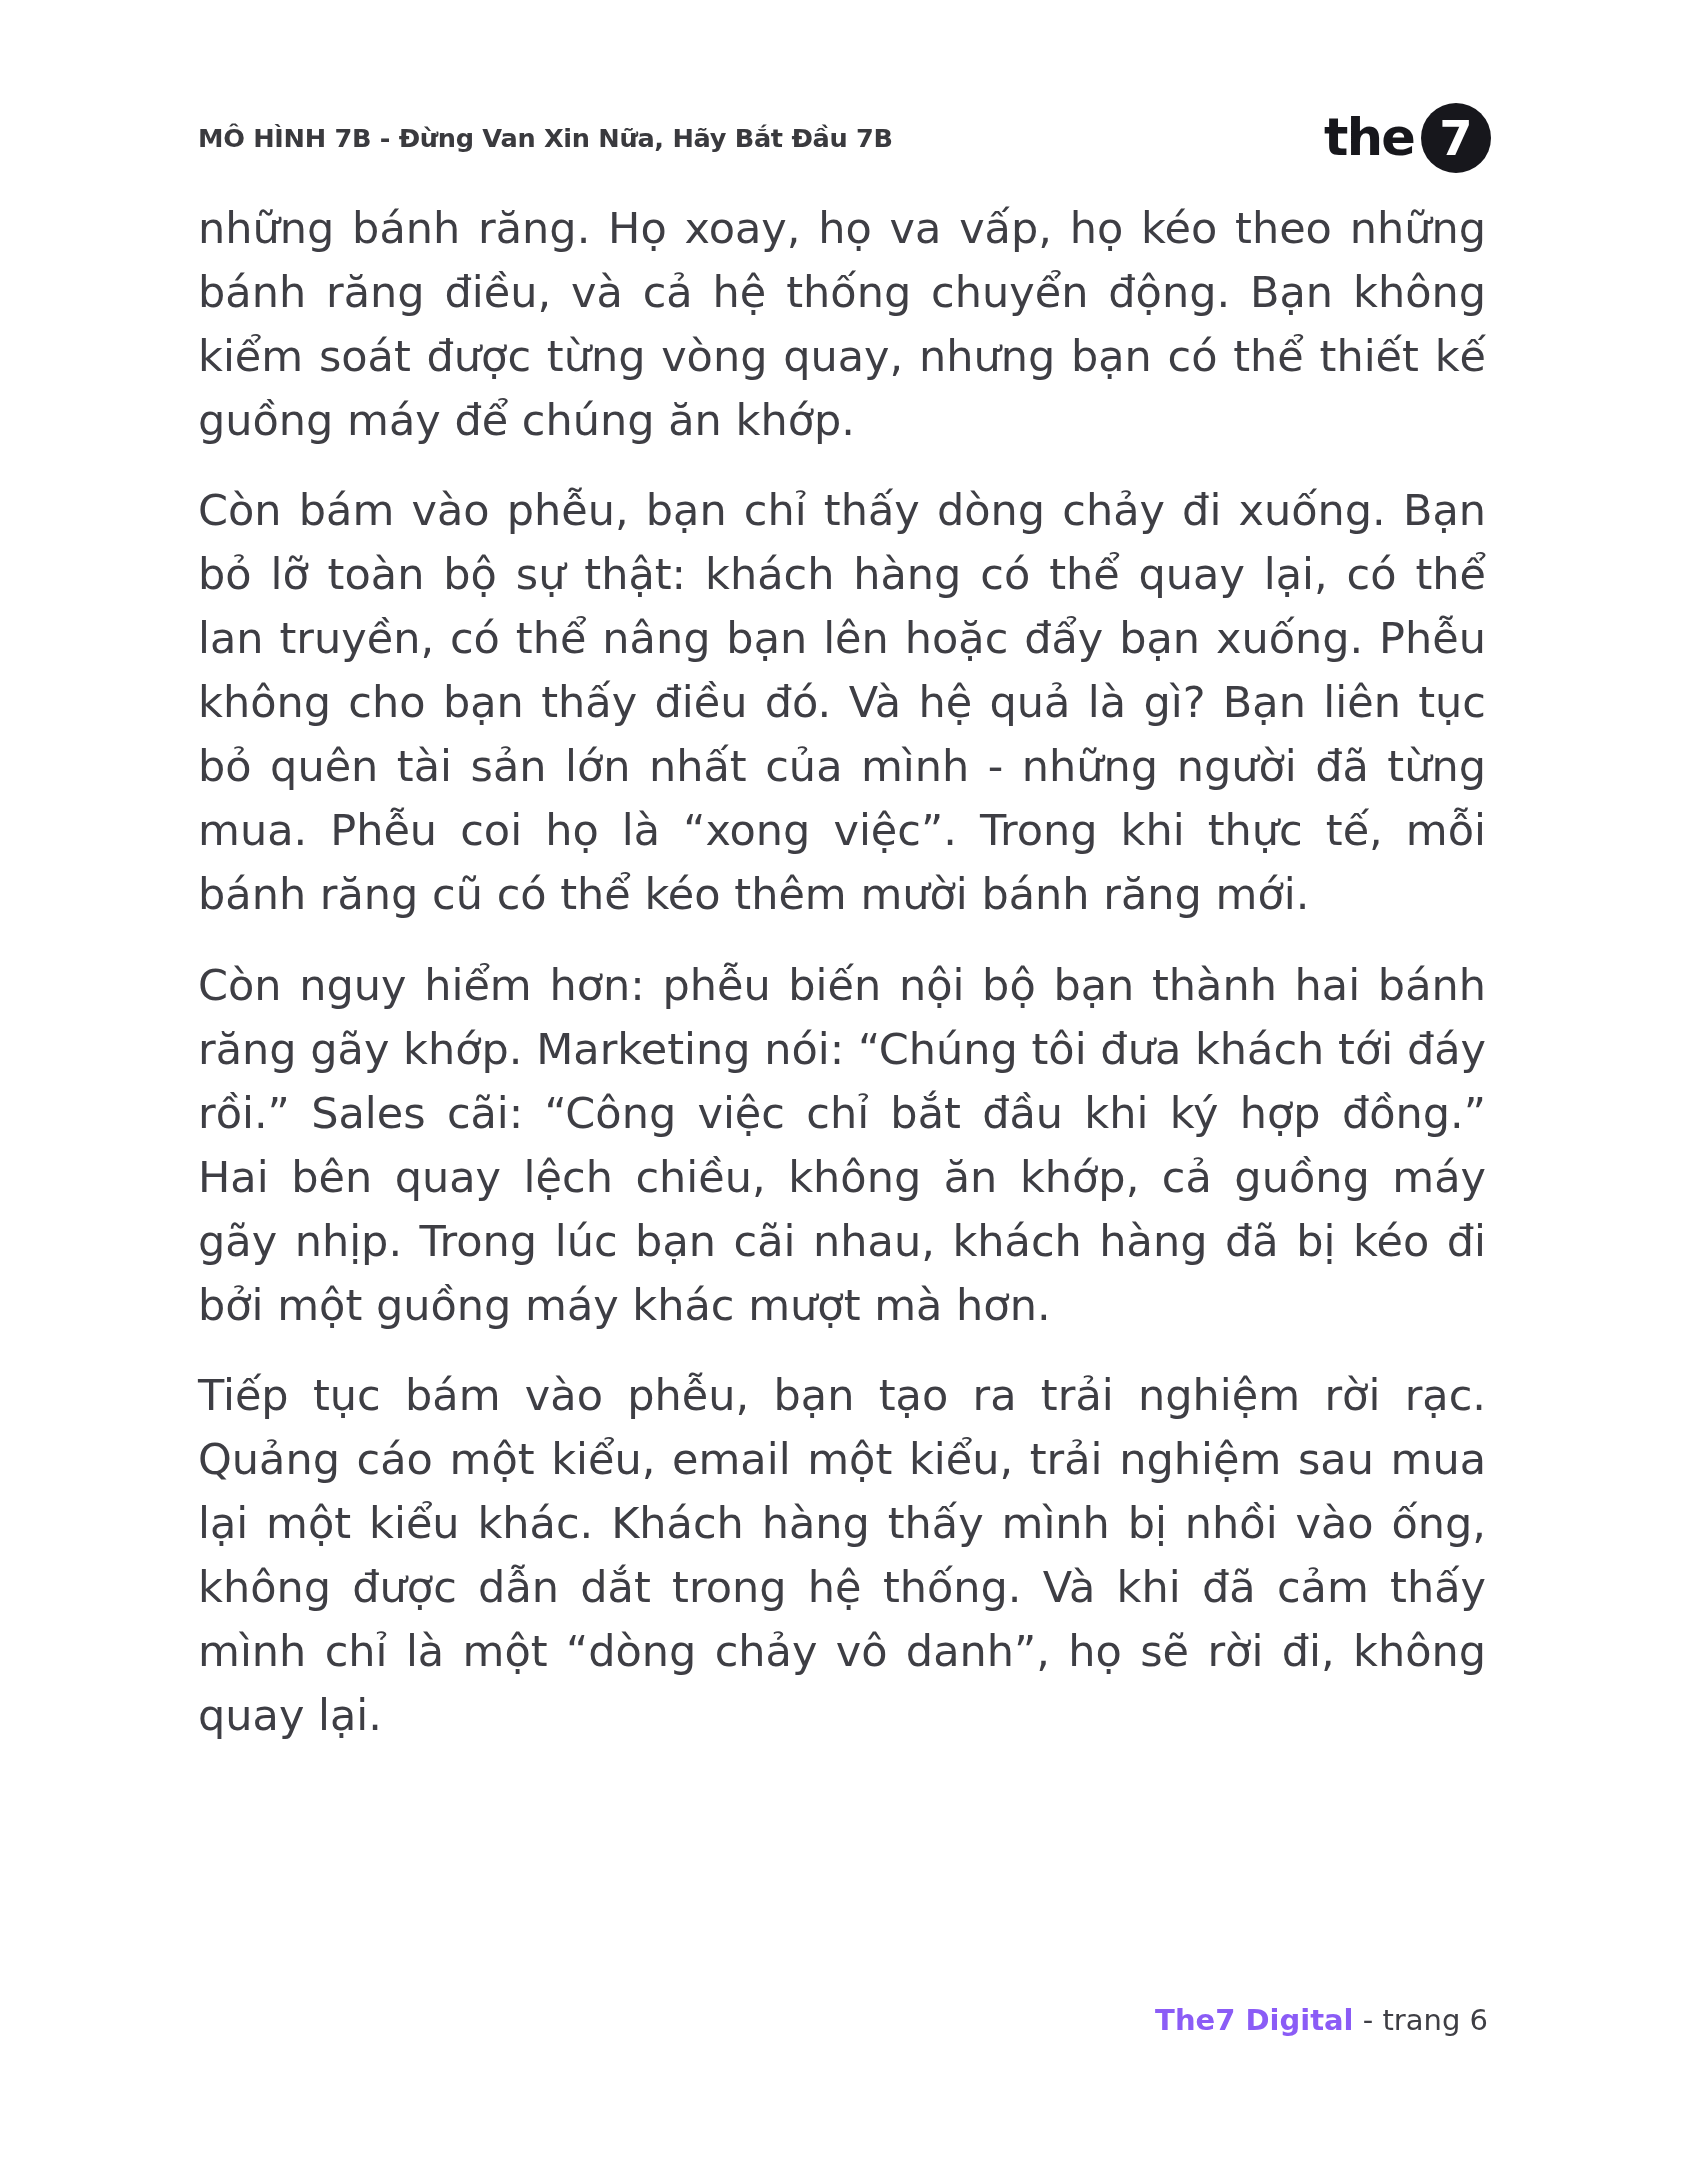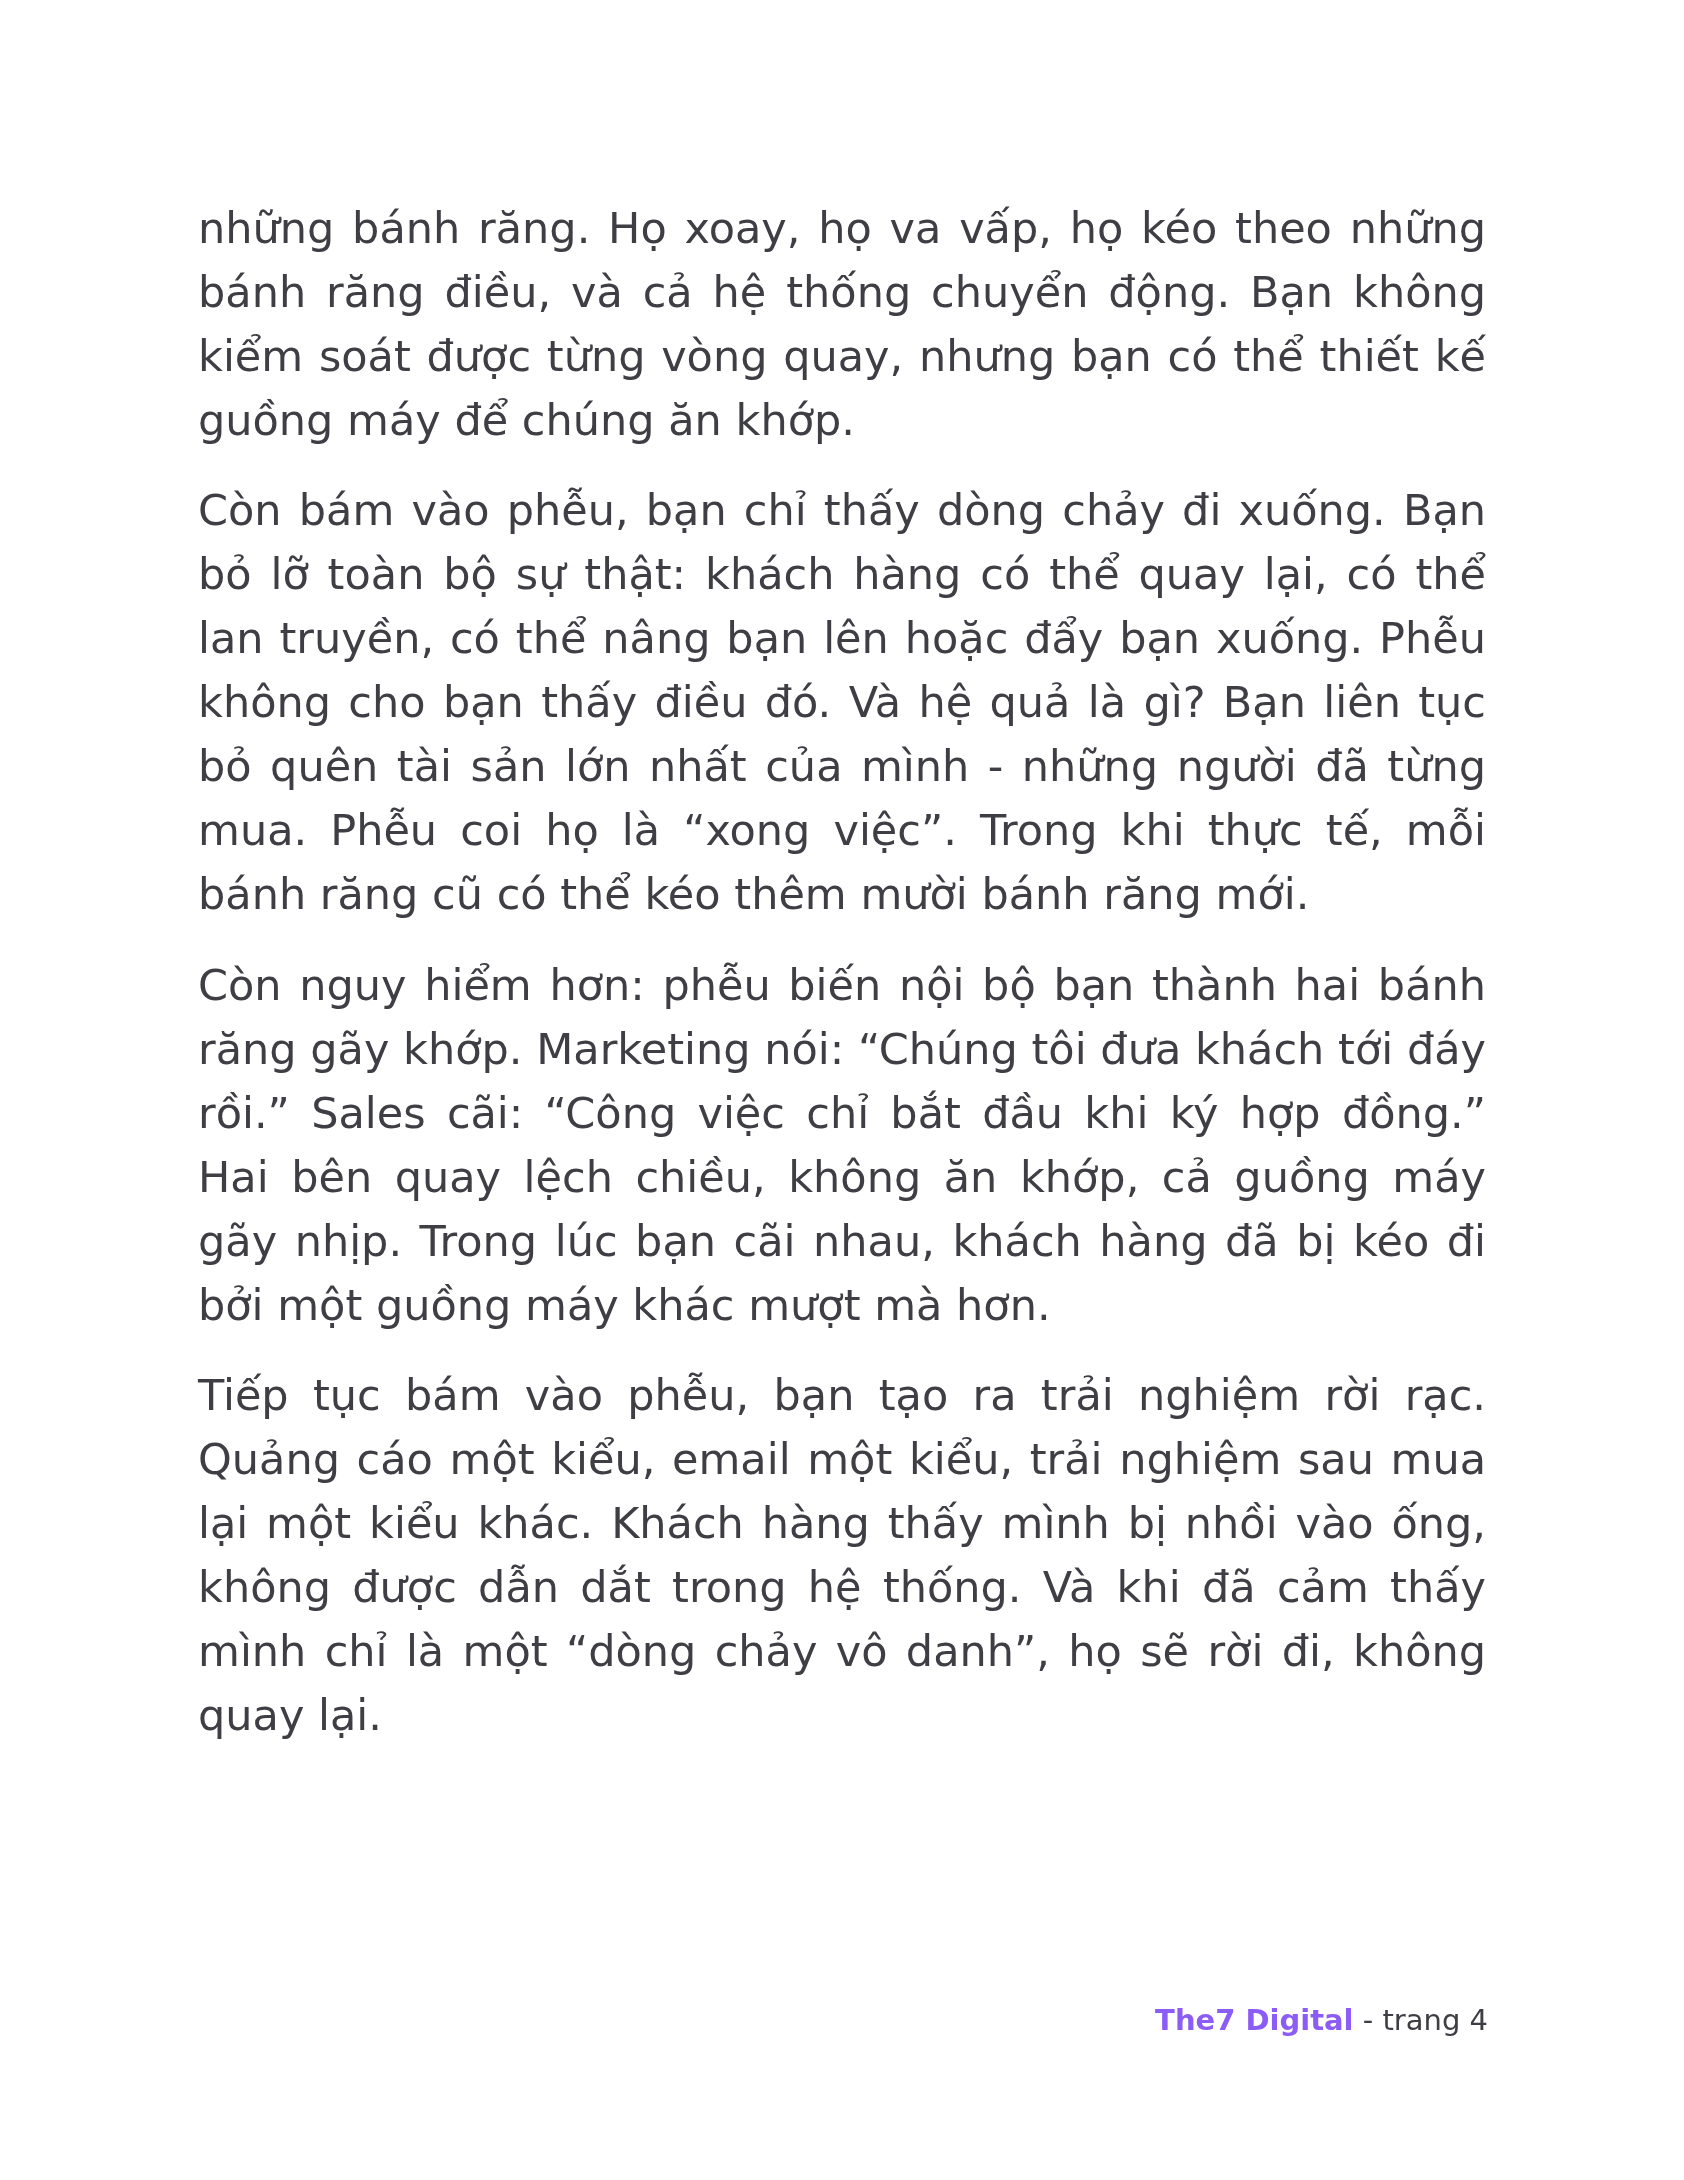--- a/index.html
+++ b/index.html
@@ -90,26 +90,35 @@
   .footer-brand {
     font-weight: 700;
     color: #8b5cf6;
   }
 </style>
 </head>
 <body>
 
 <div class="page">
 
+  <header class="header">
+    <div class="header-title">MÔ HÌNH 7B - Đừng Van Xin Nữa, Hãy Bắt Đầu 7B</div>
+    <div class="logo">
+      <span class="logo-the">the</span>
+      <span class="logo-circle">
+        <span class="logo-seven">7</span>
+      </span>
+    </div>
+  </header>
 
   <main class="body-text">
     <p>những bánh răng. Họ xoay, họ va vấp, họ kéo theo những bánh răng điều, và cả hệ thống chuyển động. Bạn không kiểm soát được từng vòng quay, nhưng bạn có thể thiết kế guồng máy để chúng ăn khớp.</p>
     <p>Còn bám vào phễu, bạn chỉ thấy dòng chảy đi xuống. Bạn bỏ lỡ toàn bộ sự thật: khách hàng có thể quay lại, có thể lan truyền, có thể nâng bạn lên hoặc đẩy bạn xuống. Phễu không cho bạn thấy điều đó. Và hệ quả là gì? Bạn liên tục bỏ quên tài sản lớn nhất của mình - những người đã từng mua. Phễu coi họ là “xong việc”. Trong khi thực tế, mỗi bánh răng cũ có thể kéo thêm mười bánh răng mới.</p>
     <p>Còn nguy hiểm hơn: phễu biến nội bộ bạn thành hai bánh răng gãy khớp. Marketing nói: “Chúng tôi đưa khách tới đáy rồi.” Sales cãi: “Công việc chỉ bắt đầu khi ký hợp đồng.” Hai bên quay lệch chiều, không ăn khớp, cả guồng máy gãy nhịp. Trong lúc bạn cãi nhau, khách hàng đã bị kéo đi bởi một guồng máy khác mượt mà hơn.</p>
     <p>Tiếp tục bám vào phễu, bạn tạo ra trải nghiệm rời rạc. Quảng cáo một kiểu, email một kiểu, trải nghiệm sau mua lại một kiểu khác. Khách hàng thấy mình bị nhồi vào ống, không được dẫn dắt trong hệ thống. Và khi đã cảm thấy mình chỉ là một “dòng chảy vô danh”, họ sẽ rời đi, không quay lại.</p>
   </main>
 
   <footer class="footer">
-    <span class="footer-brand">The7 Digital</span><span class="footer-page"> - trang 4</span>
+    <span class="footer-brand">The7 Digital</span><span class="footer-page"> - trang 6</span>
   </footer>
 
 </div>
 
 
 </body></html>

